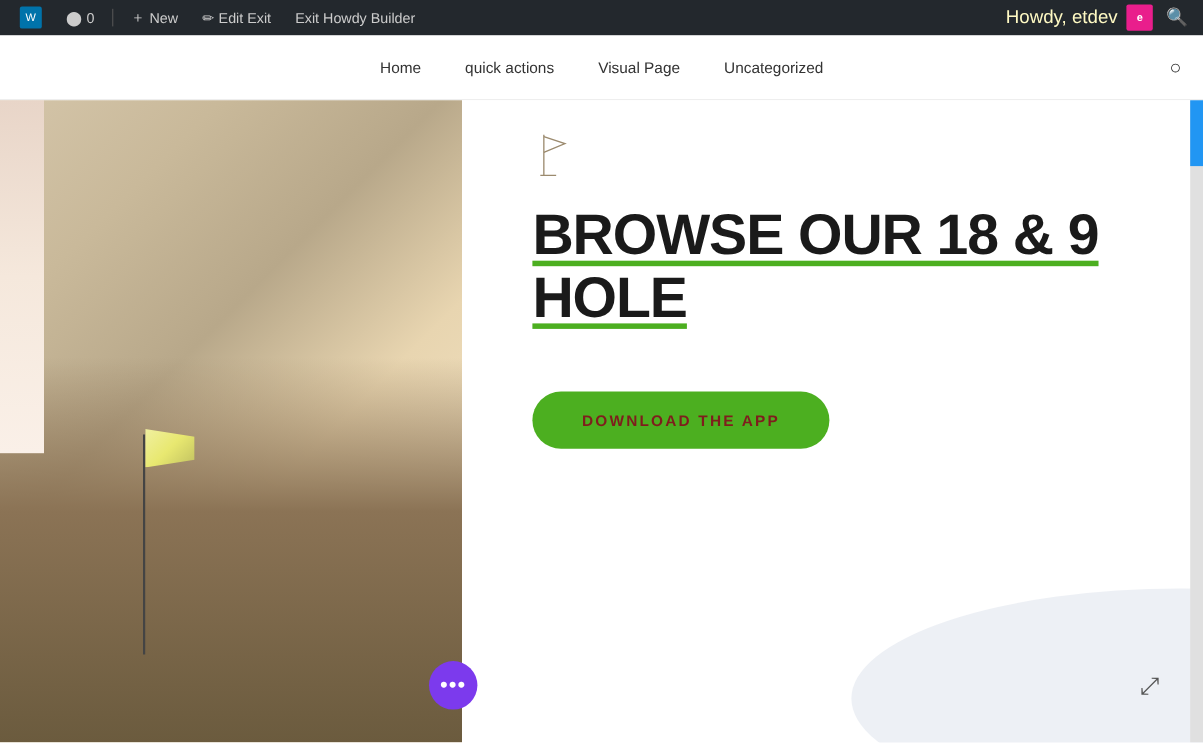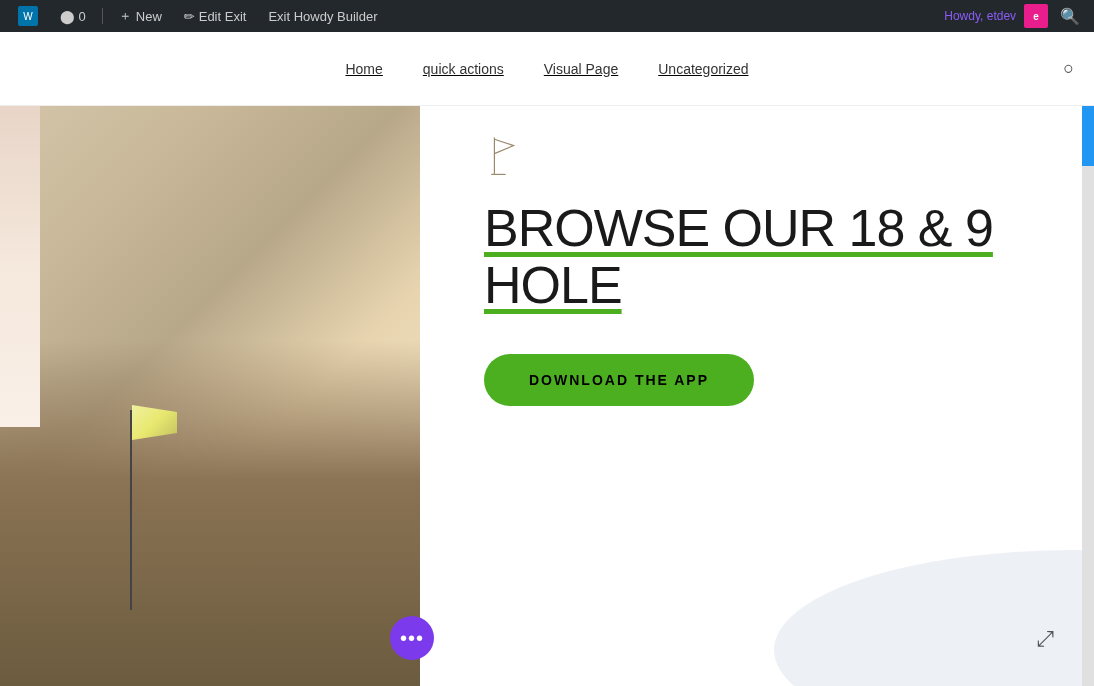--- a/index.html
+++ b/index.html
@@ -37,47 +37,46 @@
       height: 20px;
       background: #0073aa;
       display: flex; align-items: center; justify-content: center;
       font-size: 10px; color: white; border-radius: 2px;
     }
     .admin-bar-right {
       display: flex;
       align-items: center;
       gap: 8px;
     }
-    .howdy-text { color: #8b5cf6; font-size: 12px; }
+    .howdy-text { color: #fef9c3; font-size: 17px; }
     .user-avatar {
       width: 24px; height: 24px;
       background: #e91e8c;
       display: flex; align-items: center; justify-content: center;
       font-size: 10px; color: white; font-weight: bold;
       border-radius: 2px;
     }
     .search-icon-btn {
       color: #ccc; font-size: 16px; cursor: pointer; padding: 4px;
     }
     .divider-bar {
       width: 1px; height: 16px; background: #555; margin: 0 2px;
     }
 
     
     #nav-bar {
       width: 100%;
-      height: 74px;
+      height: 59px;
       background: #fff;
       display: flex;
       align-items: center;
       justify-content: center;
       border-bottom: 1px solid #eee;
       position: relative;
       z-index: 50;
-      text-decoration: underline;
     }
     .nav-links {
       display: flex;
       align-items: center;
       gap: 40px;
     }
     .nav-link {
       color: #333;
       font-size: 14px;
       text-decoration: none;
@@ -163,38 +162,38 @@
       margin-bottom: 20px;
     }
     .flag-icon-svg {
       width: 40px;
       height: 40px;
     }
 
     
     .main-heading {
       font-size: 52px;
-      font-weight: 400;
+      font-weight: 700;
       color: #1a1a1a;
       line-height: 1.1;
       text-transform: uppercase;
       text-decoration: underline;
       text-decoration-color: #4caf20;
       text-underline-offset: 6px;
-      margin-bottom: 40px;
+      margin-bottom: 56px;
       letter-spacing: -1px;
     }
 
     
     .cta-button {
       display: inline-flex;
       align-items: center;
       justify-content: center;
       background: #4caf20;
-      color: #000000;
+      color: #7f1d1d;
       font-size: 14px;
       font-weight: 700;
       letter-spacing: 2px;
       text-transform: uppercase;
       padding: 18px 45px;
       border-radius: 50px;
       border: none;
       cursor: pointer;
       width: fit-content;
     }

